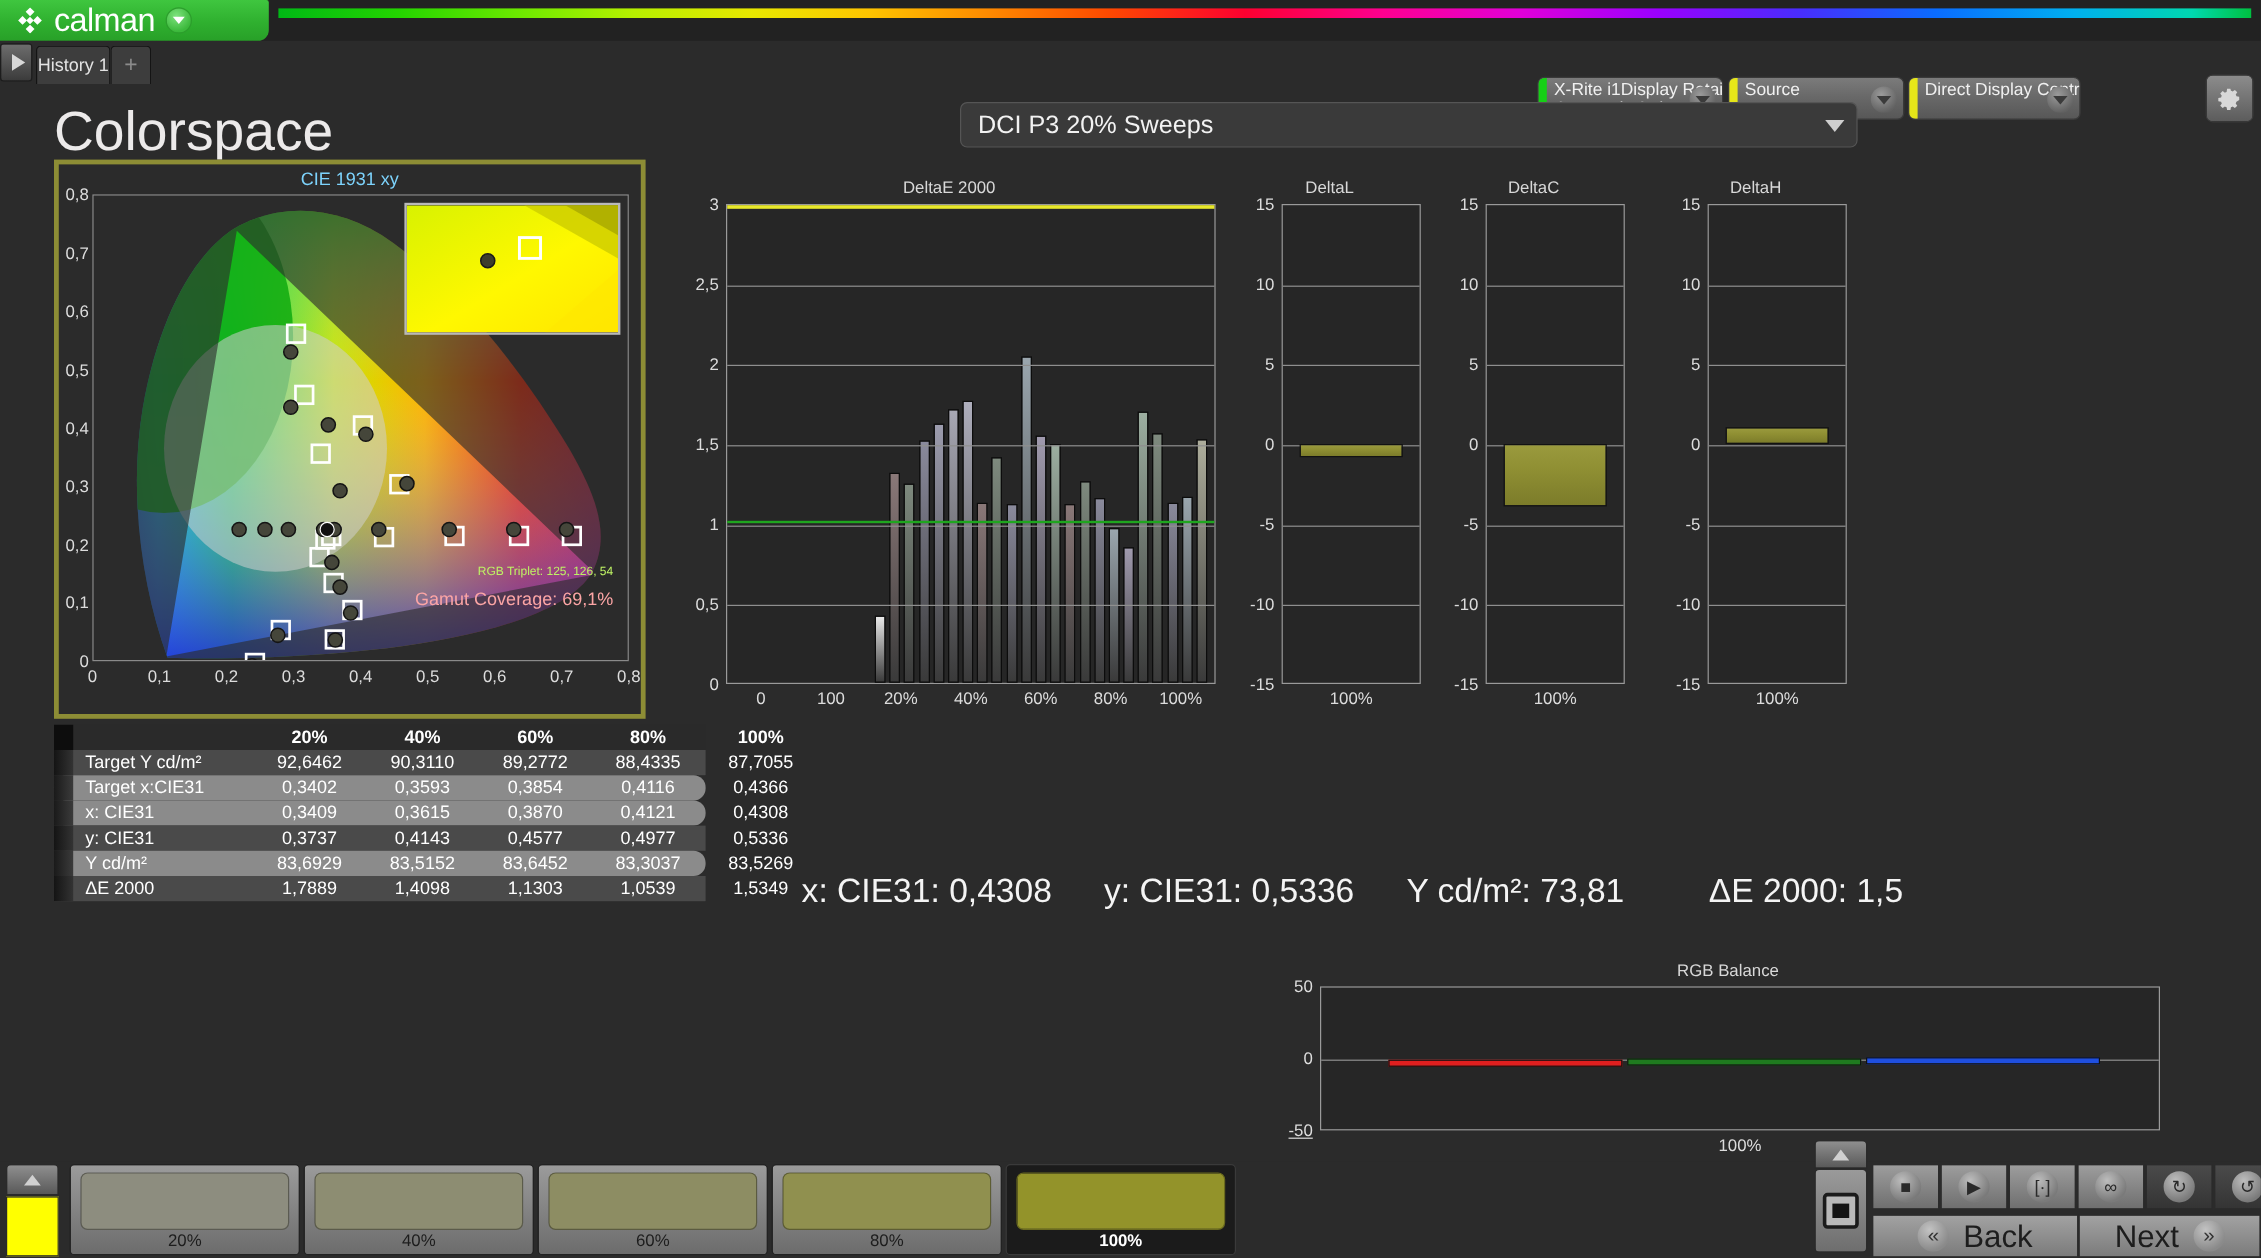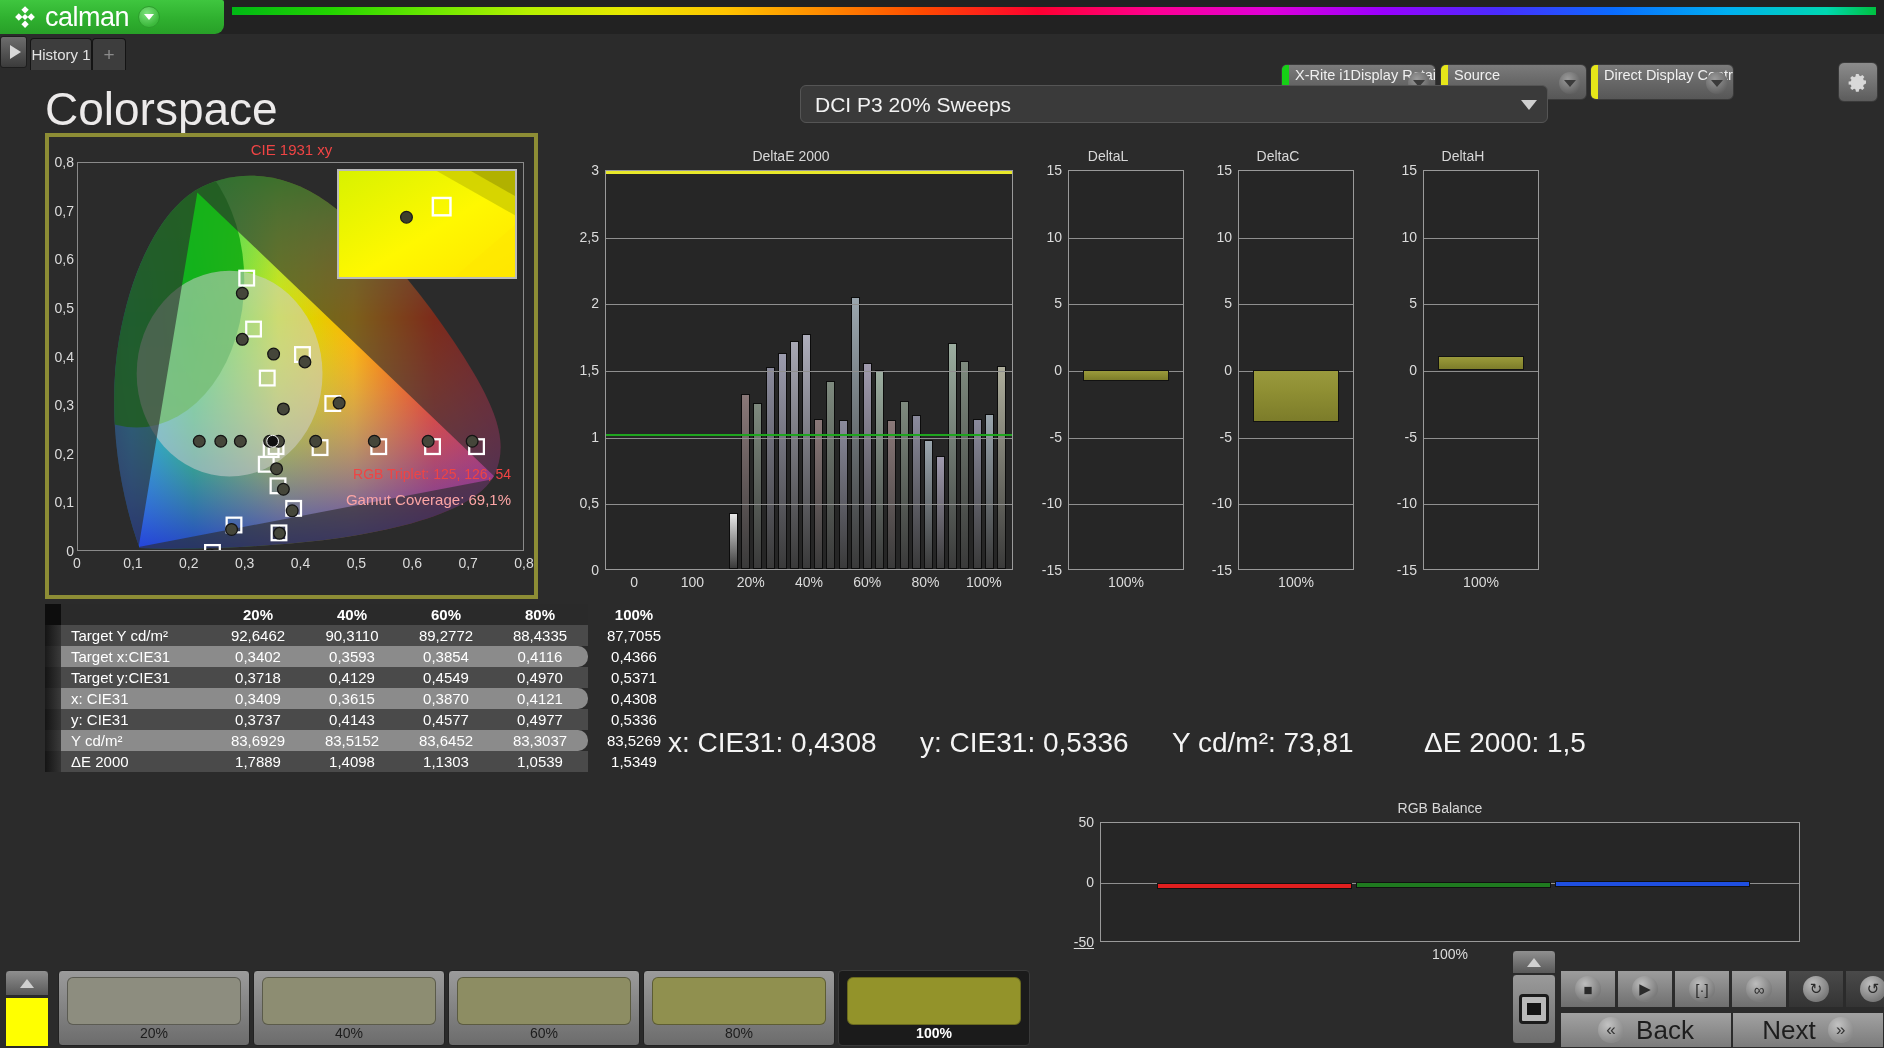--- a/index.html
+++ b/index.html
@@ -87,36 +87,36 @@
     background:#3a3a3a; border:1px solid #555; border-radius:6px;
   }
   #wf .lbl { position:absolute; left:14px; top:7px; font-size:21px; color:#f2f2f2; }
   #wf .arrow { position:absolute; right:10px; top:14px; border-left:8px solid transparent;border-right:8px solid transparent;border-top:10px solid #cfcfcf; }
 
   
   #ciepanel {
     position:absolute; left:45px; top:133px; width:493px; height:466px;
     border:4px solid #8d8d35; background:#2b2b2b;
   }
-  #cietitle { position:absolute; left:0; right:0; top:4px; text-align:center; font-size:15px; color:#ef4444; }
+  #cietitle { position:absolute; left:0; right:0; top:4px; text-align:center; font-size:15px; color:#7dd3fc; }
   #cieplot {
     position:absolute; left:28px; top:25px; right:10px; bottom:44px;
     background:#2c2c2c; border:1px solid #8a8a8a;
     overflow:hidden;
   }
   #horseshoe { position:absolute; left:0; top:0; width:100%; height:100%; }
   #inset {
     position:absolute; right:6px; top:6px; width:180px; height:110px;
     border:2px solid #b9b9b9; overflow:hidden;
   }
   #cie-yticks { position:absolute; left:0; top:25px; width:28px; bottom:44px; }
   #cie-yticks div { position:absolute; right:3px; font-size:14px; color:#dcdcdc; transform:translateY(-50%); }
   #cie-xticks { position:absolute; left:28px; right:10px; bottom:20px; height:20px; }
   #cie-xticks div { position:absolute; font-size:14px; color:#dcdcdc; transform:translateX(-50%); }
-  #rgbtriplet { position:absolute; right:12px; bottom:68px; font-size:14px; color:#ef4444; }
+  #rgbtriplet { position:absolute; right:12px; bottom:68px; font-size:10px; color:#bef264; }
   #gamutcov  { position:absolute; right:12px; bottom:42px; font-size:15px; color:#fca5a5; text-align:right; }
 
   
   #table { position:absolute; left:45px; top:604px; width:543px; font-size:15px; color:#e4e4e4; }
   #table .row { display:flex; height:21px; align-items:center; }
   #table .row.hdr { background:#2a2a2a; color:#fff; font-weight:bold; }
   #table .row.odd { background:#8b8b8b; color:#fff;border-radius:10px; }
   #table .row.even { background:#4a4a4a; color:#fff; }
   #table .swatch { width:16px; height:21px; flex:0 0 16px; background:#0d0d0d; }
   #table .row.odd .swatch { background: linear-gradient(90deg,#1a1a1a,#3b3b3b); }
@@ -443,29 +443,20 @@
     </div>
     <div class="row odd">
       <div class="swatch"></div>
       <div class="lab">Target x:CIE31</div>
       <div class="cel">0,3402</div>
       <div class="cel">0,3593</div>
       <div class="cel">0,3854</div>
       <div class="cel">0,4116</div>
       <div class="cel">0,4366</div>
     </div>
-    <div class="row even">
-      <div class="swatch"></div>
-      <div class="lab">Target y:CIE31</div>
-      <div class="cel">0,3718</div>
-      <div class="cel">0,4129</div>
-      <div class="cel">0,4549</div>
-      <div class="cel">0,4970</div>
-      <div class="cel">0,5371</div>
-    </div>
     <div class="row odd">
       <div class="swatch"></div>
       <div class="lab">x: CIE31</div>
       <div class="cel">0,3409</div>
       <div class="cel">0,3615</div>
       <div class="cel">0,3870</div>
       <div class="cel">0,4121</div>
       <div class="cel">0,4308</div>
     </div>
     <div class="row even">

